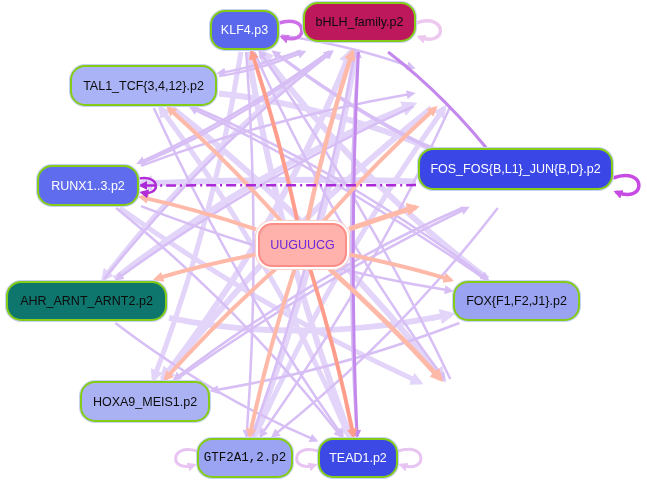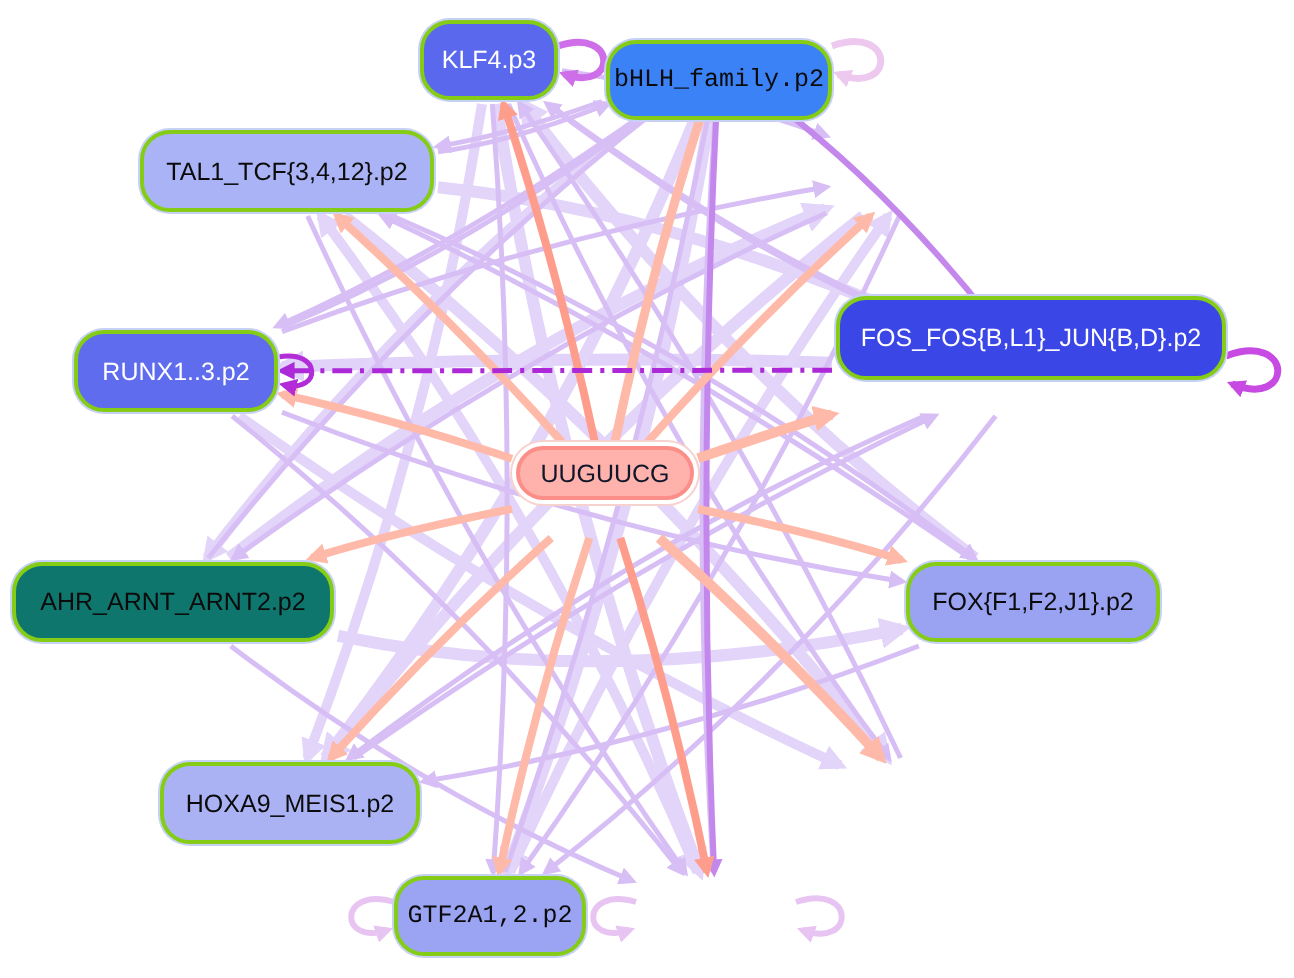--- a/index.html
+++ b/index.html
@@ -276,22 +276,23 @@
         <path d="M416,23 C448,11.8 448,48.2 419,37" fill="none" stroke="#eec9ef" stroke-width="3.5" stroke-linecap="butt" marker-end="url(#mk57)"></path>
         <path d="M613,178 C647,165.4 647,204.6 616,192" fill="none" stroke="#c74be2" stroke-width="3.5" stroke-linecap="butt" marker-end="url(#mk58)"></path>
         <path d="M139,178.5 C161,174.3 161,196.7 142,192.5" fill="none" stroke="#b22cd8" stroke-width="2.5" stroke-linecap="butt" marker-end="url(#mk59)"></path>
         <path d="M197,451 C169,442.6 169,473.4 194,465" fill="none" stroke="#e8c4f2" stroke-width="3" stroke-linecap="butt" marker-end="url(#mk60)"></path>
         <path d="M318,451 C290,442.6 290,473.4 315,465" fill="none" stroke="#e8c4f2" stroke-width="3" stroke-linecap="butt" marker-end="url(#mk61)"></path>
         <path d="M398,451 C428,441.2 428,474.8 401,465" fill="none" stroke="#e8c4f2" stroke-width="3" stroke-linecap="butt" marker-end="url(#mk62)"></path>
       </g>
   </svg>
 
 <div class="gnode" style="left: 210px; top: 10px; width: 69px; height: 40px; background: rgb(90, 104, 238); color: rgb(255, 255, 255);">KLF4.p3</div>
-    <div class="gnode" style="left: 303px; top: 20px; width: 113px; height: 40px; background: #3b82f6; color: rgb(11, 11, 11); font-family: Liberation Mono, monospace;">bHLH_family.p2</div>
+    <div class="gnode" style="left: 303px; top: 2px; width: 113px; height: 40px; background: #be185d; color: rgb(11, 11, 11);">bHLH_family.p2</div>
     <div class="gnode" style="left: 70px; top: 65px; width: 147px; height: 41px; background: rgb(170, 179, 245); color: rgb(11, 11, 11); text-align: right;">TAL1_TCF{3,4,12}.p2</div>
     <div class="gnode" style="left: 37px; top: 165px; width: 102px; height: 41px; background: rgb(95, 108, 238); color: rgb(255, 255, 255);">RUNX1..3.p2</div>
     <div class="gnode" style="left: 418px; top: 148px; width: 195px; height: 42px; background: rgb(58, 70, 230); color: rgb(255, 255, 255);">FOS_FOS{B,L1}_JUN{B,D}.p2</div>
-    <div class="gnode center" style="left: 258px; top: 223px; width: 89px; height: 27px; background: rgb(255, 177, 171); color: #0f172a;">UUGUUCG</div>
+    <div class="gnode center" style="left: 258px; top: 223px; width: 89px; height: 44px; background: rgb(255, 177, 171); color: #6d28d9;">UUGUUCG</div>
     <div class="gnode" style="left: 6px; top: 281px; width: 161px; height: 40px; background: #0f766e; color: rgb(11, 11, 11);">AHR_ARNT_ARNT2.p2</div>
     <div class="gnode" style="left: 453px; top: 281px; width: 127px; height: 40px; background: rgb(154, 163, 242); color: rgb(11, 11, 11);">FOX{F1,F2,J1}.p2</div>
     <div class="gnode" style="left: 80px; top: 381px; width: 130px; height: 41px; background: rgb(170, 178, 244); color: rgb(11, 11, 11);">HOXA9_MEIS1.p2</div>
     <div class="gnode" style="left: 197px; top: 438px; width: 96px; height: 40px; background: rgb(154, 164, 242); color: rgb(11, 11, 11); font-family: Liberation Mono, monospace;">GTF2A1,2.p2</div>
+    <div class="gnode" style="left: 318px; top: 438px; width: 80px; height: 40px; background: rgb(60, 73, 228); color: rgb(255, 255, 255);">TEAD1.p2</div>
   </div>
 
 </body></html>

